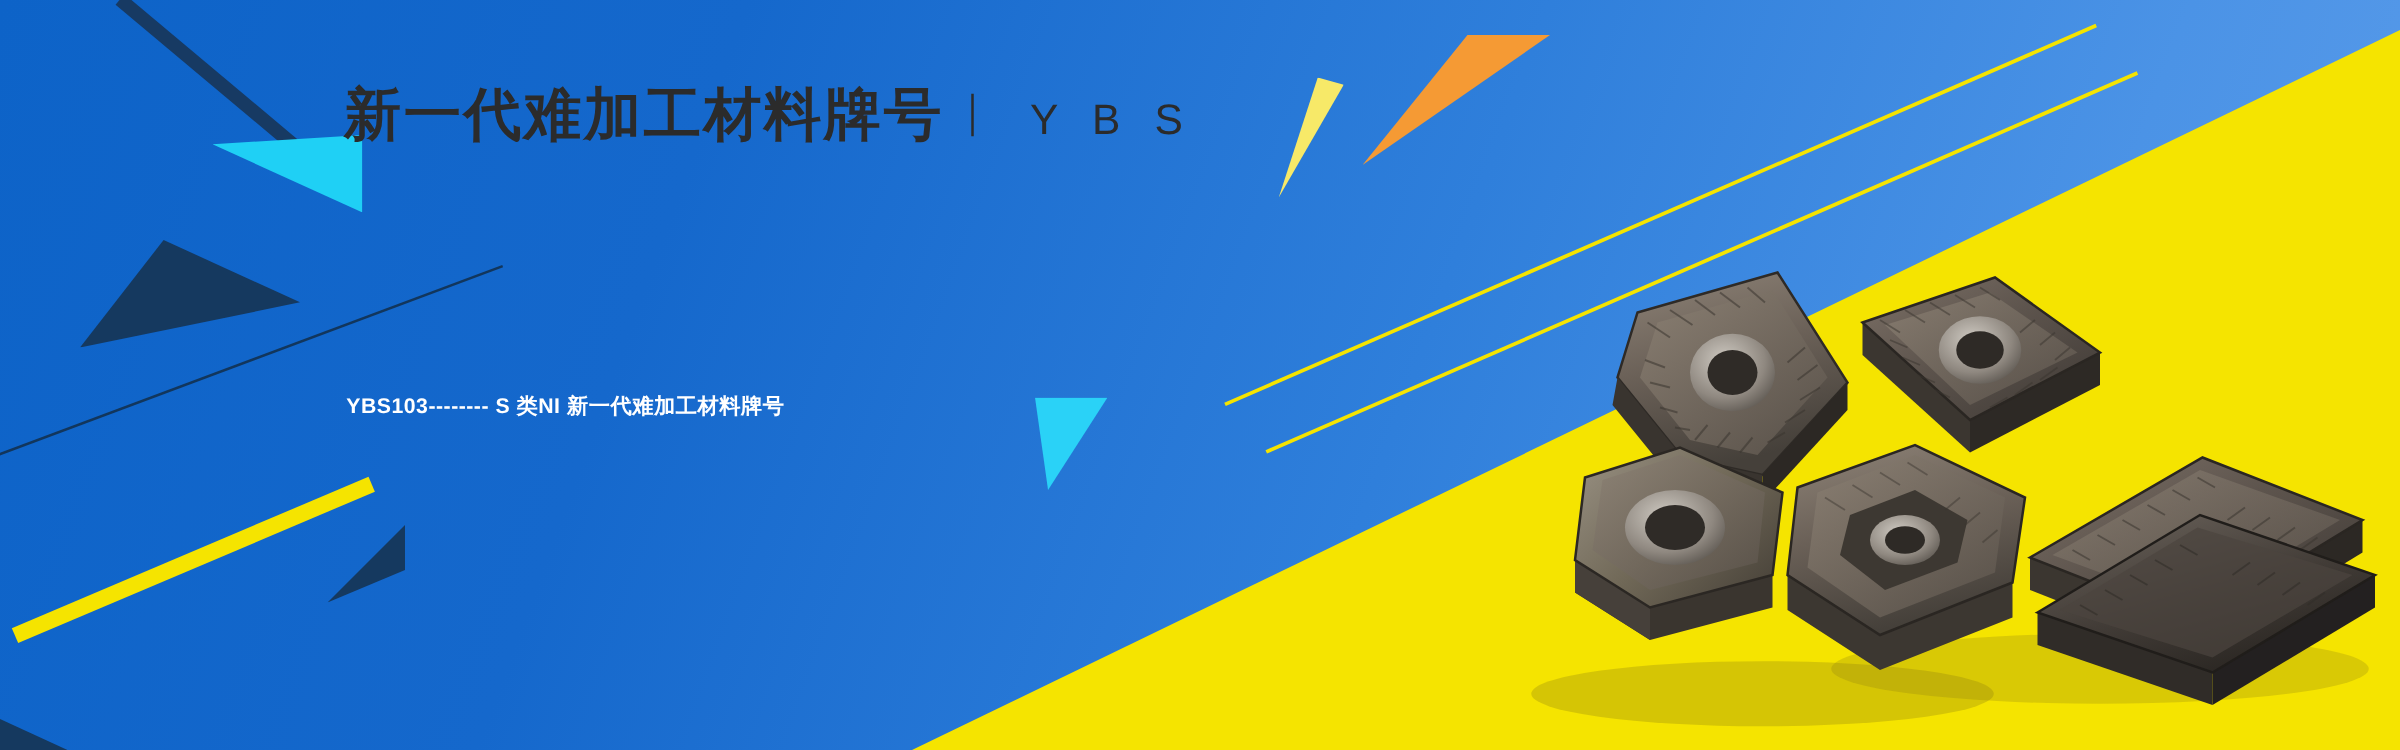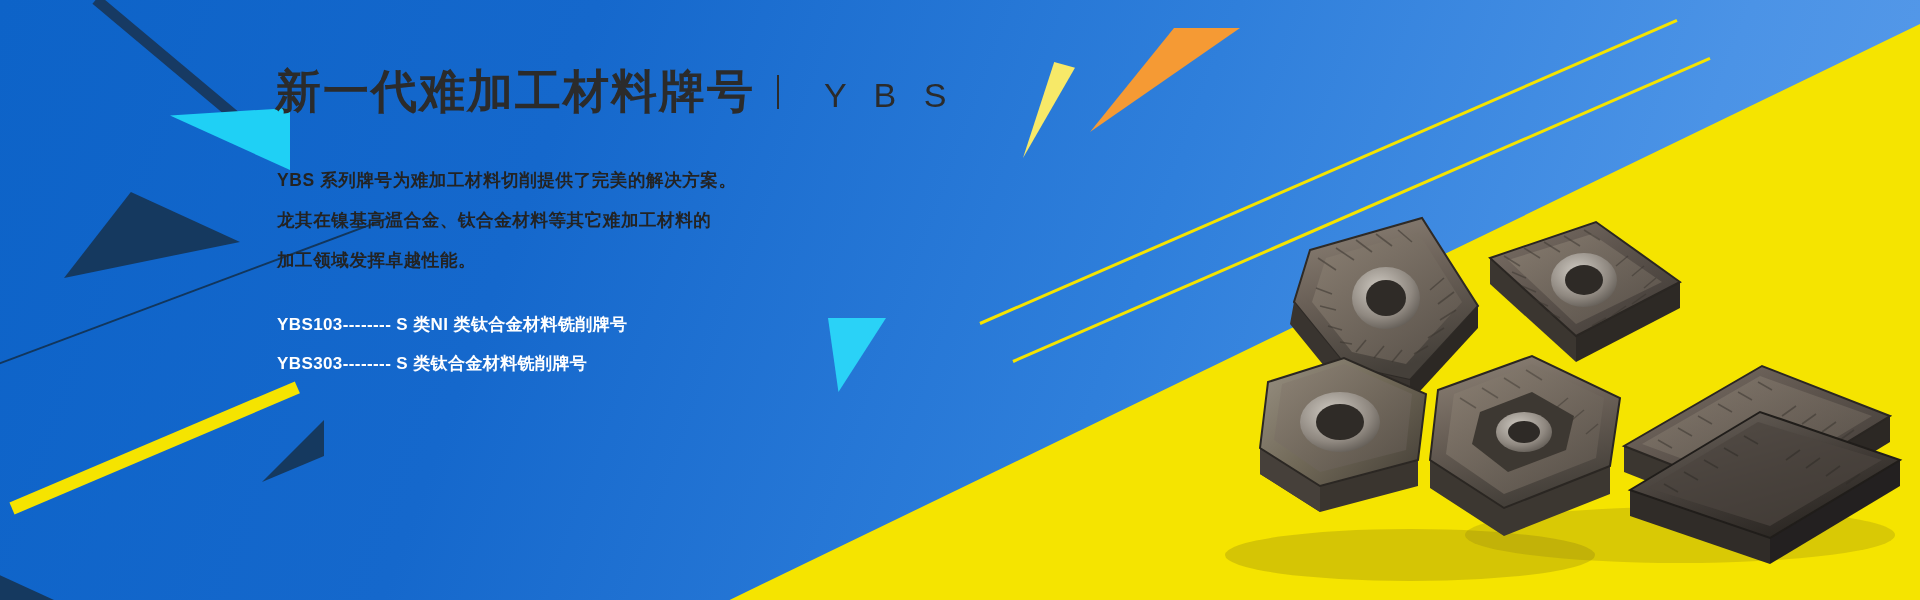--- a/index.html
+++ b/index.html
@@ -390,25 +390,19 @@
   </div>
 
   <div class="text-col">
 
     <div class="headline">
       <span class="main">新一代难加工材料牌号</span>
       <span class="sep"></span>
       <span class="sub">Y B S</span>
     </div>
 
-    <div class="paragraph">
-      <div>YBS 系列牌号为难加工材料切削提供了完美的解决方案。</div>
-      <div>龙其在镍基高温合金、钛合金材料等其它难加工材料的</div>
-      <div>加工领域发挥卓越性能。</div>
-    </div>
 
     <div class="model-list">
-      <div>YBS103-------- S 类NI 类钛合金材料铣削牌号</div>
-      <div>YBS303-------- S 类钛合金材料铣削牌号</div>
+      <div>YBS103-------- S 类NI 新一代难加工材料牌号</div>
     </div>
 
   </div>
 </div>
 
 </body></html>

